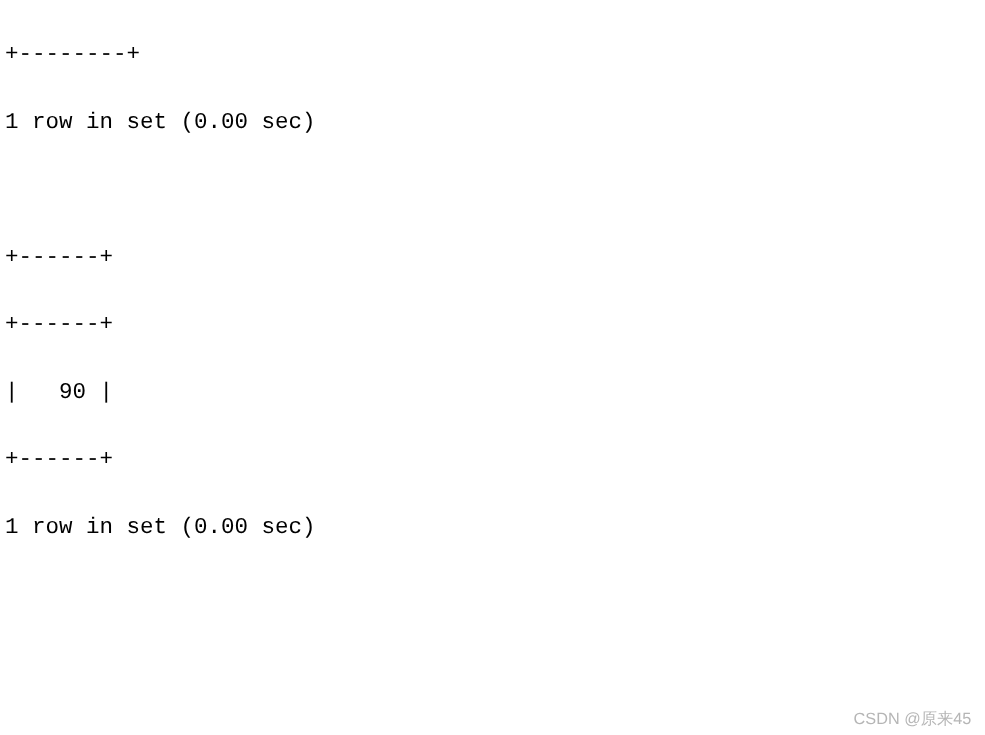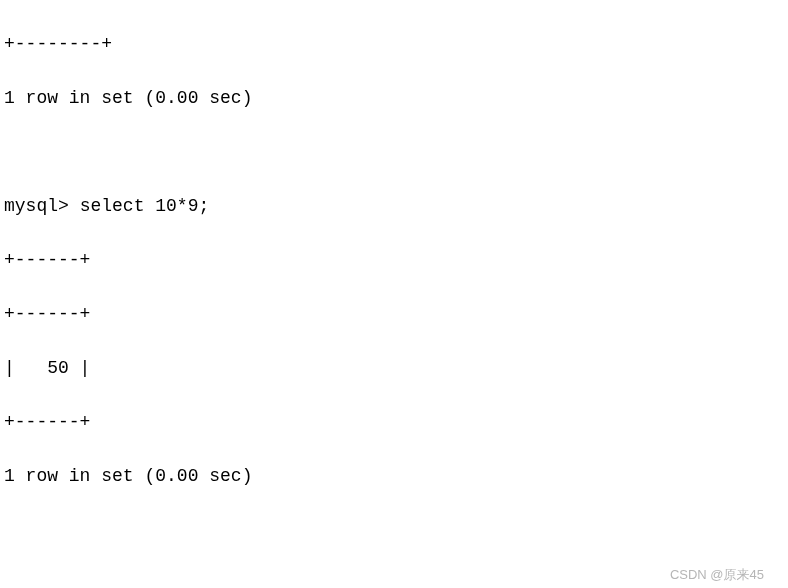--- a/index.html
+++ b/index.html
@@ -25,37 +25,36 @@
     }
     .line {
       display: block;
     }
     .prompt-wrap {
       display: inline;
     }
     .watermark {
       position: absolute;
       bottom: 4px;
-      right: 24px;
+      right: 11px;
       font-family: sans-serif;
       font-size: 13px;
       color: rgba(120, 120, 120, 0.55);
     }
   </style>
 </head>
 <body>
 
 <div class="terminal">
 <span class="line">+--------+</span>
 <span class="line">1 row in set (0.00 sec)</span>
 <span class="line"> </span>
-<span class="line"><span class="prompt-wrap">mysql&gt; </span><span>select 10*9;</span></span>
 <span class="line">+------+</span>
 <span class="line">+------+</span>
-<span class="line">|   50 |</span>
+<span class="line">|   90 |</span>
 <span class="line">+------+</span>
 <span class="line">1 row in set (0.00 sec)</span>
 <span class="line"> </span>
 
 
 
 
 
 
 

